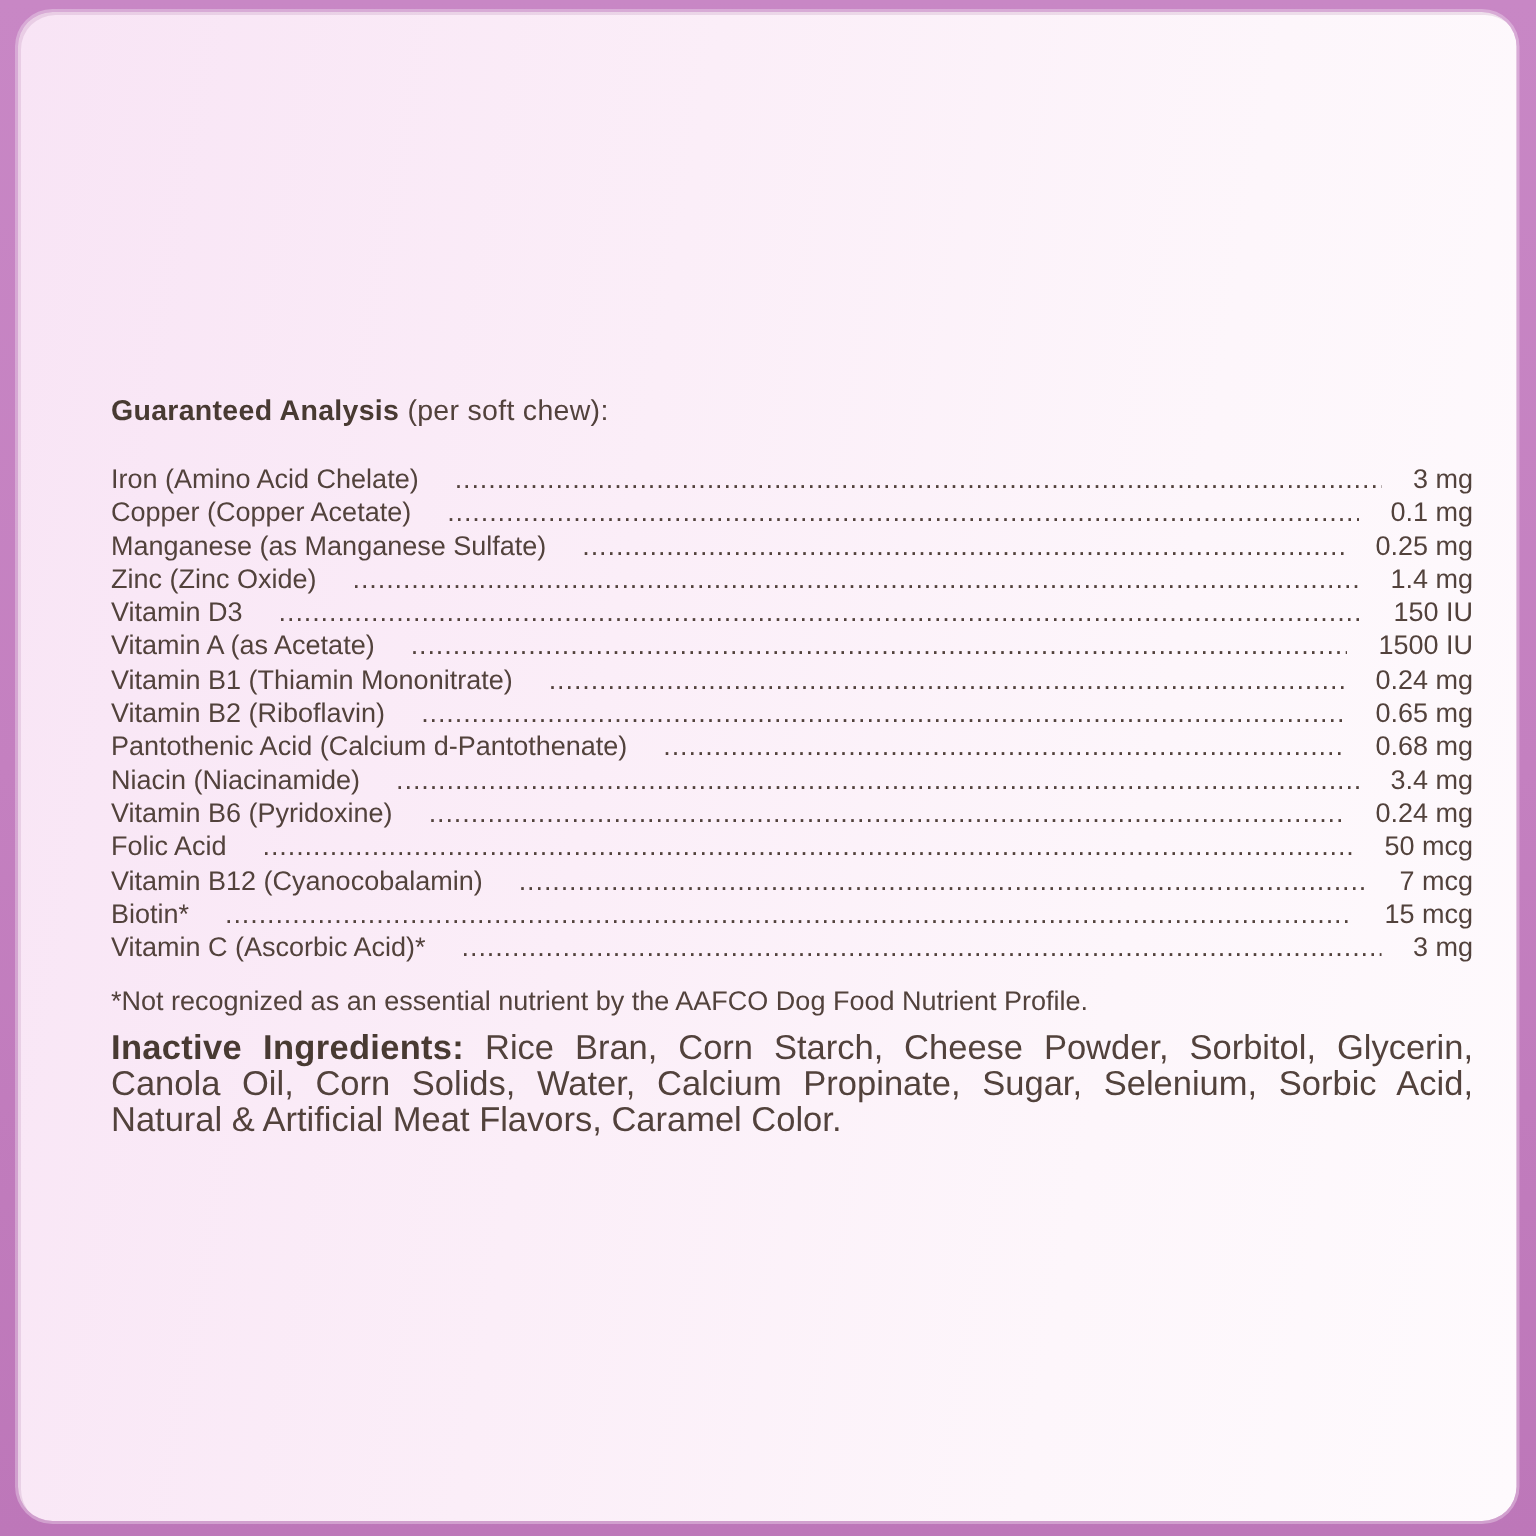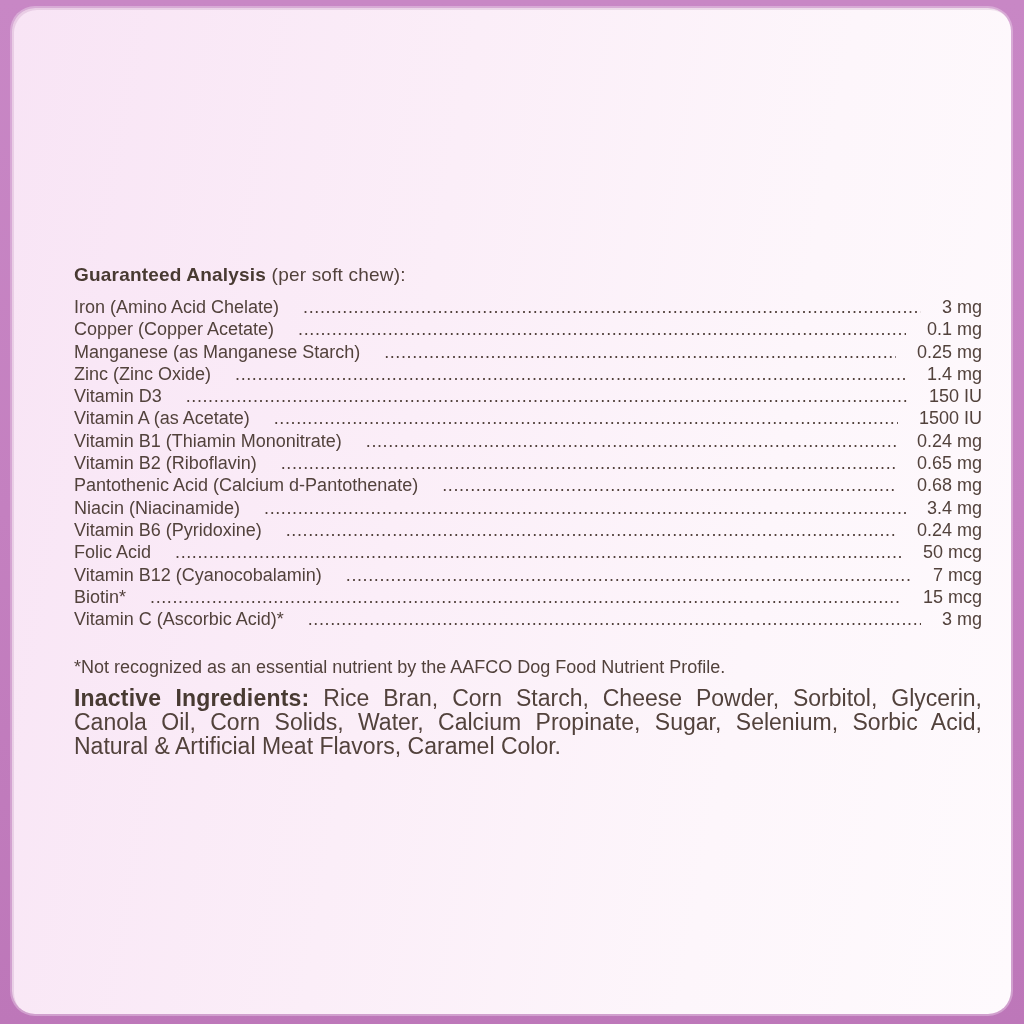--- a/index.html
+++ b/index.html
@@ -58,21 +58,21 @@
     white-space: nowrap;
     margin-left: 4px;
     min-width: 0;
   }
   .row .dots::before {
     content: "........................................................................................................................................................................................................................................................................................................................................................................................................................";
     letter-spacing: 0.6px;
     font-size: 18px;
     color: #52423c;
   }
-  .row .value { flex: 0 0 auto; padding-left: 1px; }
+  .row .value { flex: 0 0 auto; padding-left: 1px; margin-top: 12px; }
   .footnote {
     margin-top: 26px;
     font-size: 18px;
     line-height: 22px;
     white-space: nowrap;
   }
   .inactive {
     margin-top: 9px;
     font-size: 23px;
     line-height: 23.6px;
@@ -99,21 +99,21 @@
           <span class="label">Iron (Amino Acid Chelate)</span>
           <span class="dots"></span>
           <span class="value">3 mg</span>
         </div>
         <div class="row">
           <span class="label">Copper (Copper Acetate)</span>
           <span class="dots"></span>
           <span class="value">0.1 mg</span>
         </div>
         <div class="row">
-          <span class="label">Manganese (as Manganese Starch)</span>
+          <span class="label">Manganese (as Manganese Sulfate)</span>
           <span class="dots"></span>
           <span class="value">0.25 mg</span>
         </div>
         <div class="row">
           <span class="label">Zinc (Zinc Oxide)</span>
           <span class="dots"></span>
           <span class="value">1.4 mg</span>
         </div>
         <div class="row">
           <span class="label">Vitamin D3</span>

